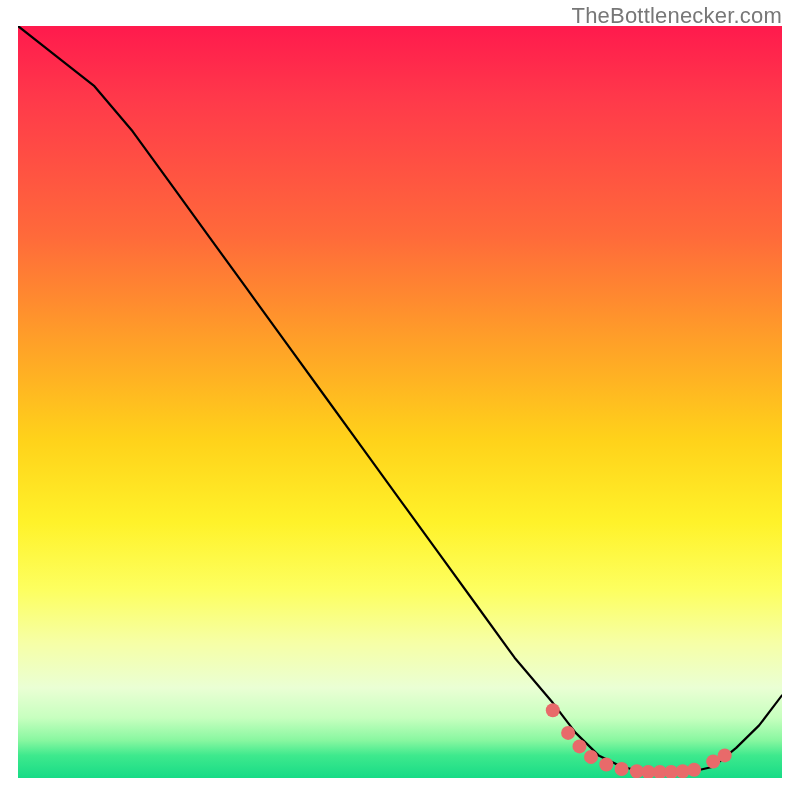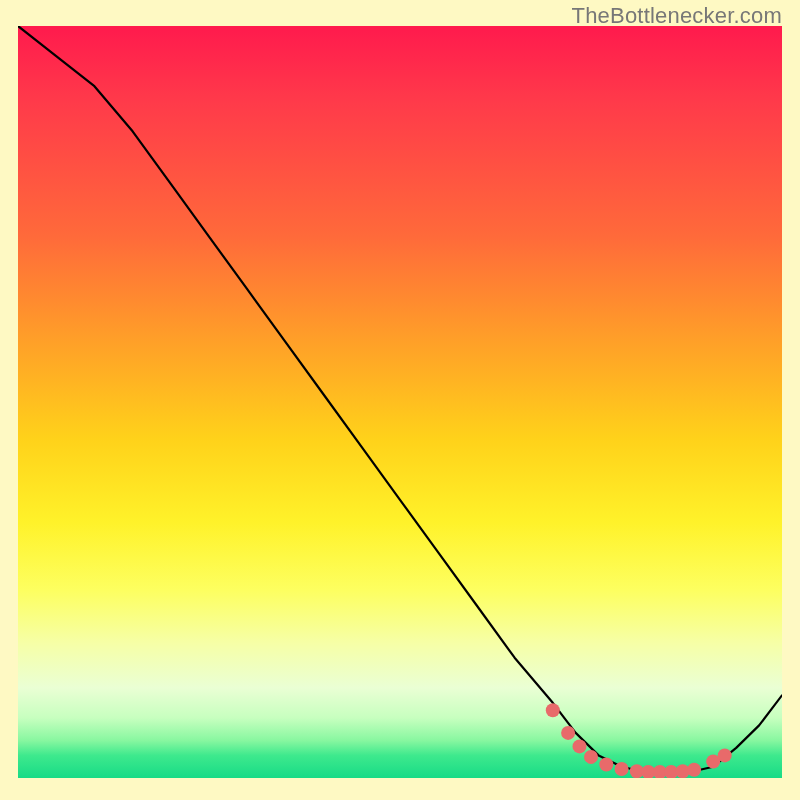--- a/index.html
+++ b/index.html
@@ -8,21 +8,21 @@
     width: 800px;
     height: 800px;
     background: #000;
     overflow: hidden;
     font-family: Arial, Helvetica, sans-serif;
   }
   .frame {
     position: absolute;
     left: 0; top: 0;
     width: 800px; height: 800px;
-    background: #fef9c3;
+    background: #ffffff;
   }
   .plot {
     position: absolute;
     left: 18px;
     top: 26px;
     width: 764px;
     height: 752px;
     
     background: linear-gradient(
       to bottom,

